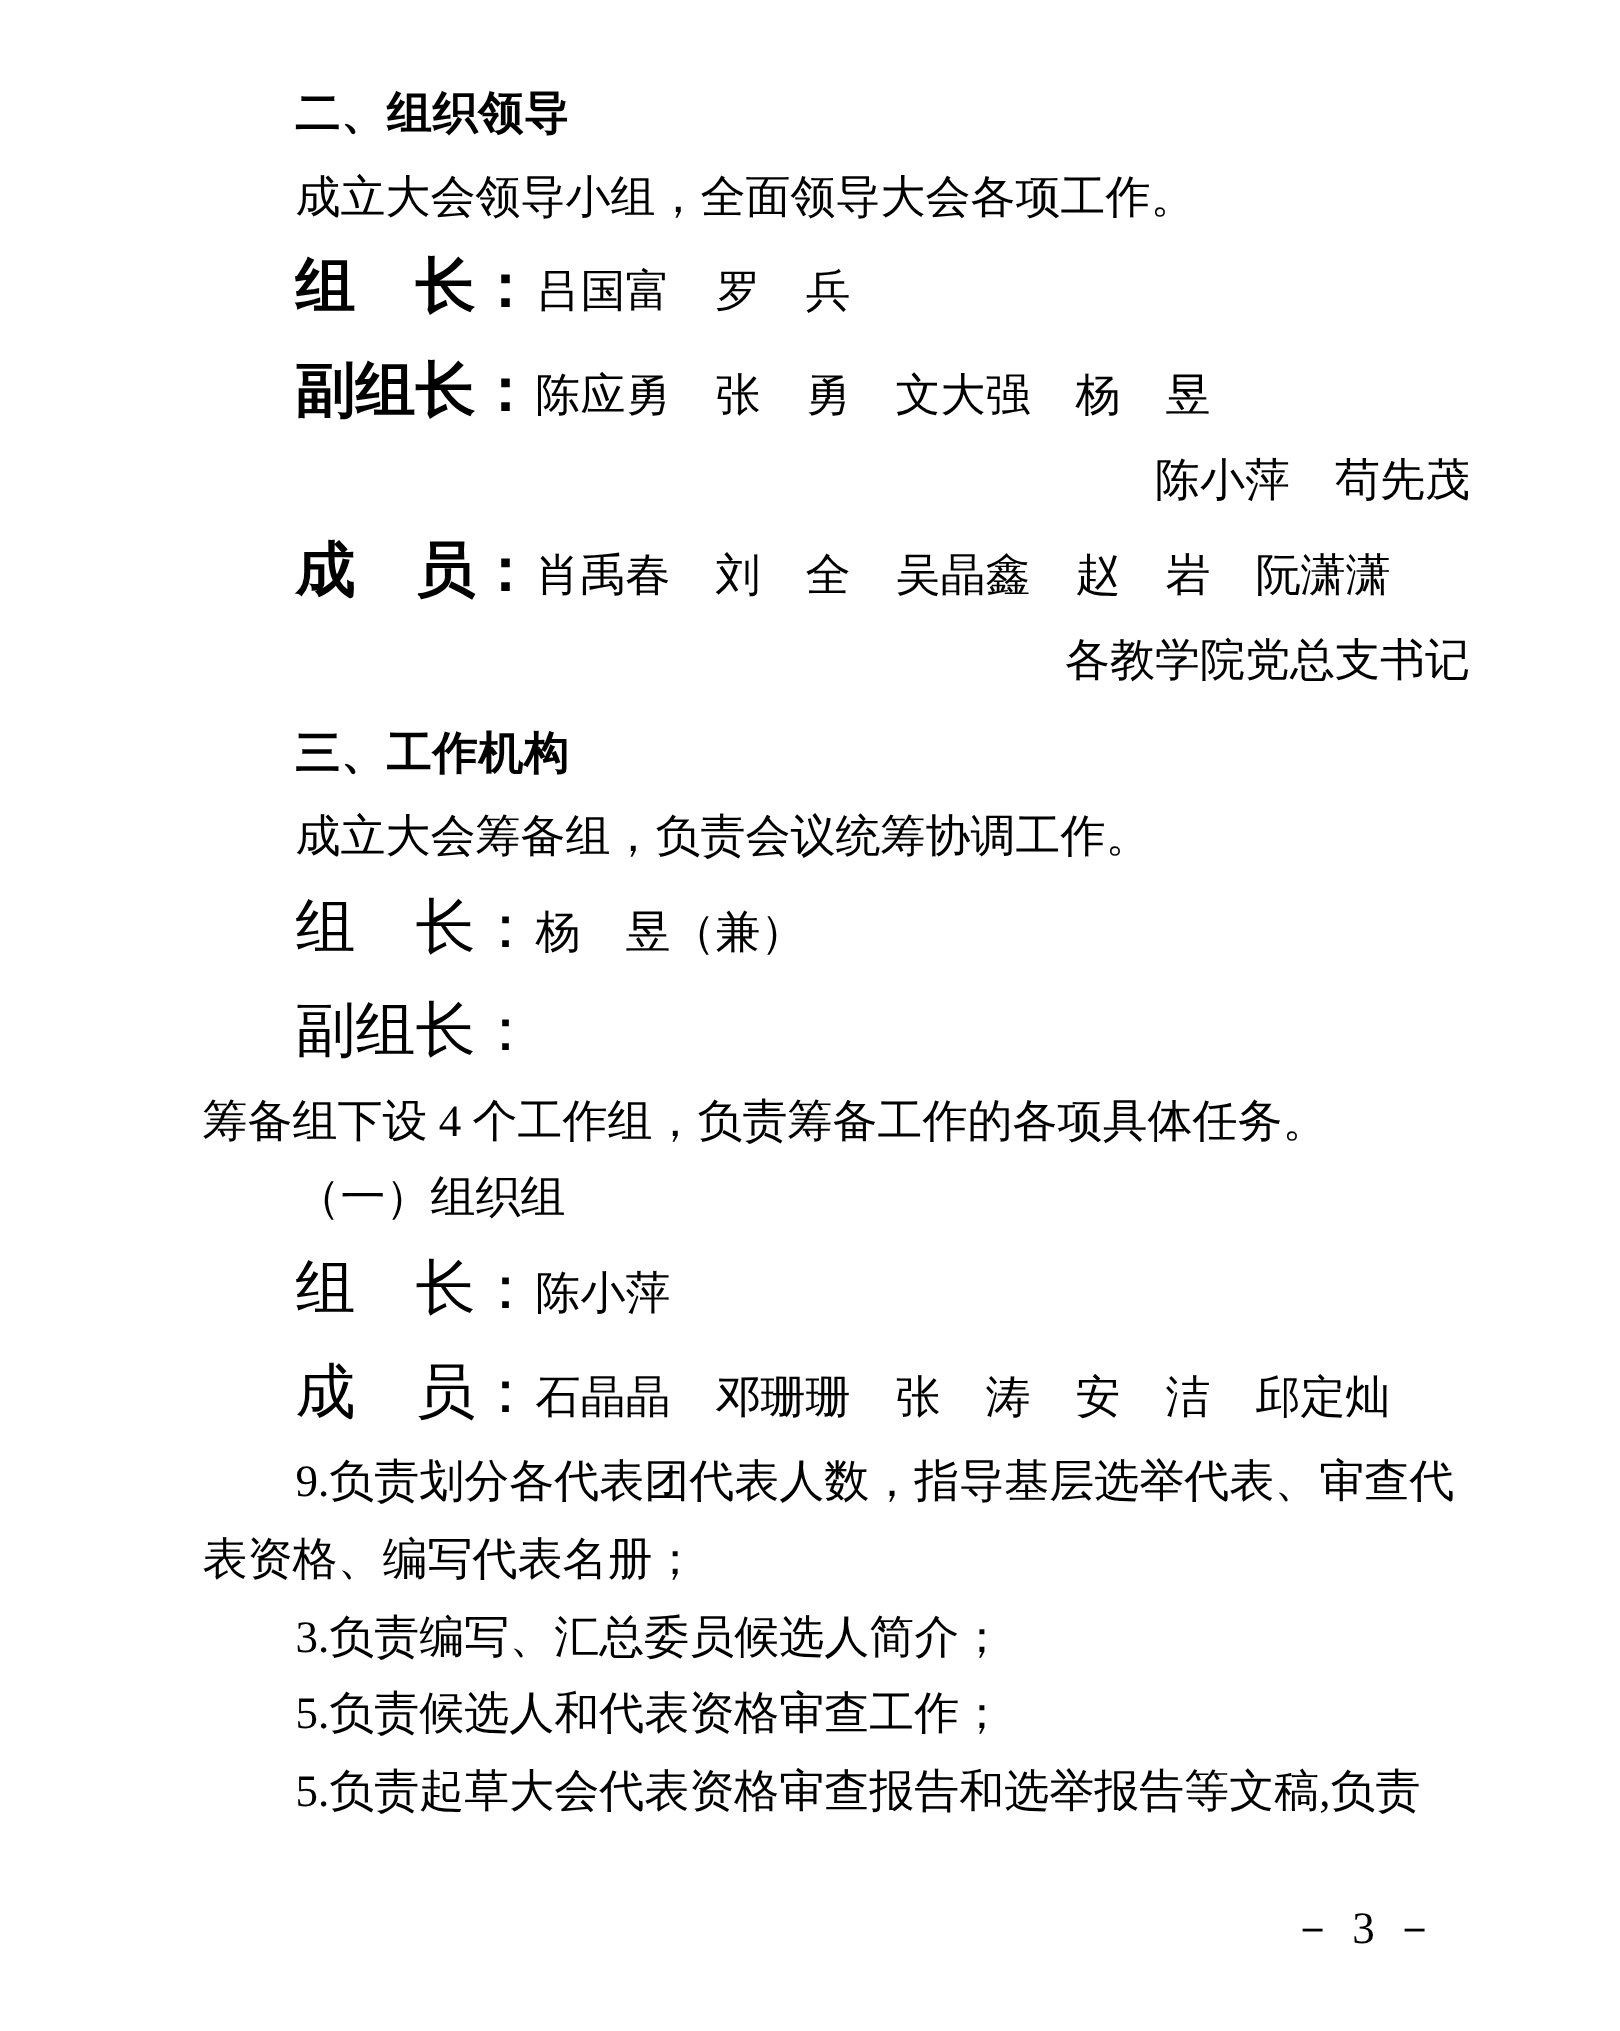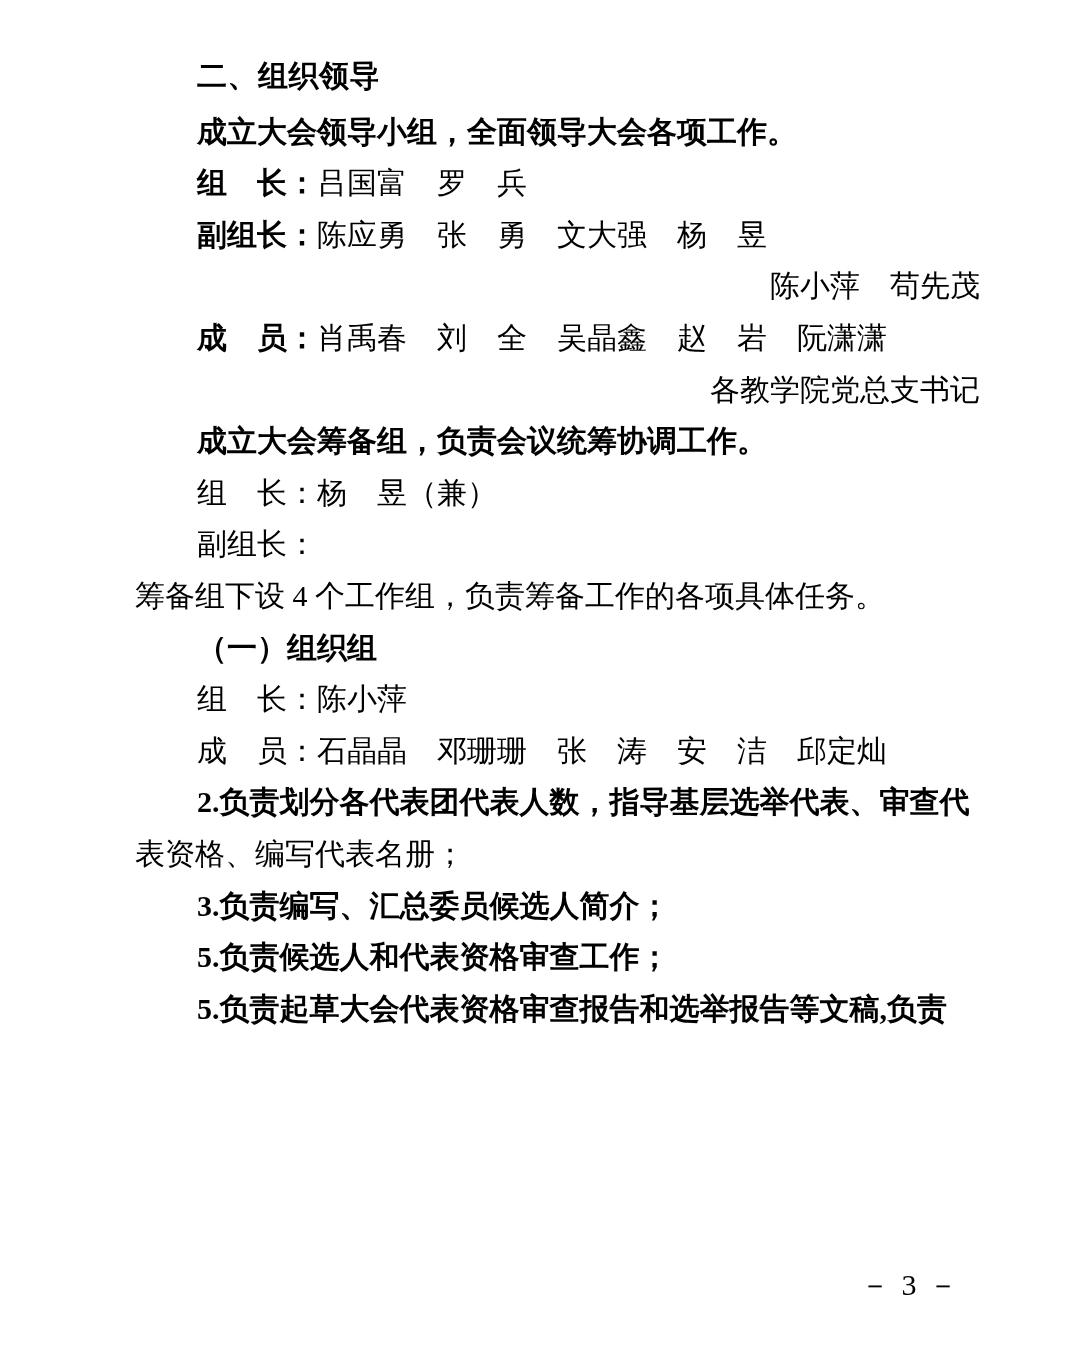--- a/index.html
+++ b/index.html
@@ -30,36 +30,35 @@
     font-family: "DejaVu Sans", sans-serif;
     font-weight: bold;
     font-size: 30px;
     letter-spacing: 0.5px;
     margin: 10px 0 4px 62px;
   }
   .para {
     margin: 0 0 0 62px;
     text-indent: 0;
     white-space: pre-wrap;
-    font-weight: bold;
   }
   .para-full {
     margin: 0 0 0 0;
     white-space: pre-wrap;
   }
   .role-line {
     margin: 0 0 0 62px;
     display: flex;
     align-items: baseline;
     white-space: pre;
   }
   .role-label {
     font-family: "DejaVu Sans", sans-serif;
     font-weight: bold;
-    font-size: 30px;
+    font-size: 40px;
     white-space: pre;
   }
   .role-label.plain {
     font-family: "Liberation Serif", serif;
     font-weight: normal;
   }
   .role-value {
     white-space: pre;
   }
   .cont-line {
@@ -95,20 +94,21 @@
       <span class="role-value">陈应勇　张　勇　文大强　杨　昱</span>
     </div>
     <div class="cont-line">陈小萍　苟先茂</div>
 
     <div class="role-line">
       <span class="role-label">成　员：</span>
       <span class="role-value">肖禹春　刘　全　吴晶鑫　赵　岩　阮潇潇</span>
     </div>
     <div class="cont-line">各教学院党总支书记</div>
 
+    <div class="heading">三、工作机构</div>
     <div class="para">成立大会筹备组，负责会议统筹协调工作。</div>
 
     <div class="role-line">
       <span class="role-label plain">组　长：</span>
       <span class="role-value">杨　昱（兼）</span>
     </div>
 
     <div class="role-line">
       <span class="role-label plain">副组长：</span>
     </div>
@@ -121,21 +121,21 @@
       <span class="role-label plain">组　长：</span>
       <span class="role-value">陈小萍</span>
     </div>
 
     <div class="role-line">
       <span class="role-label plain">成　员：</span>
       <span class="role-value">石晶晶　邓珊珊　张　涛　安　洁　邱定灿</span>
     </div>
 
 
-    <div class="para">2.负责划分各代表团代表人数，指导基层选举代表、审查代</div>
+    <div class="para">9.负责划分各代表团代表人数，指导基层选举代表、审查代</div>
     <div class="para-full">表资格、编写代表名册；</div>
     <div class="para">3.负责编写、汇总委员候选人简介；</div>
     <div class="para">5.负责候选人和代表资格审查工作；</div>
     <div class="para">5.负责起草大会代表资格审查报告和选举报告等文稿,负责</div>
 
   </div>
 
   <div class="page-number">－ 3 －</div>
 </div>
 

